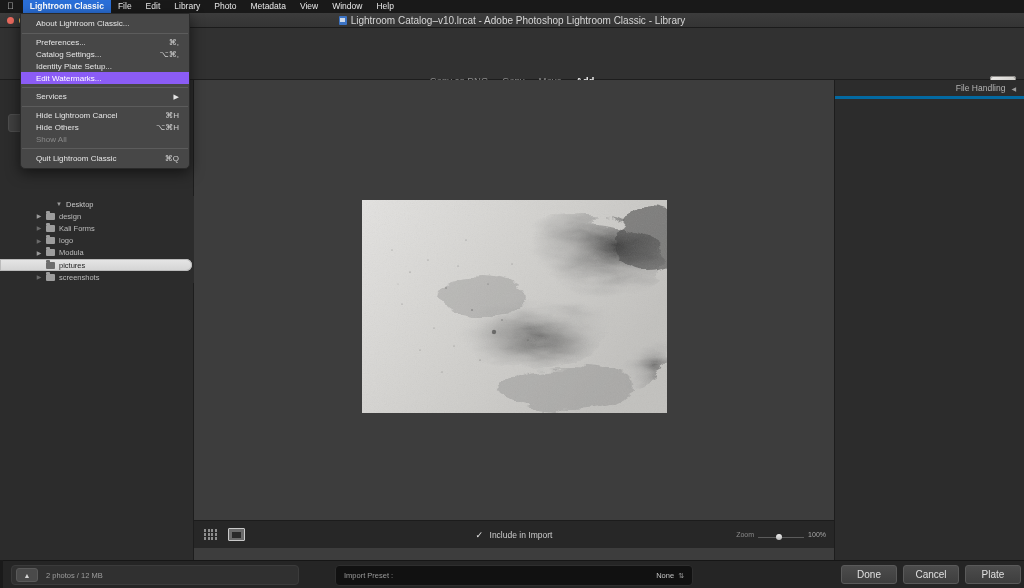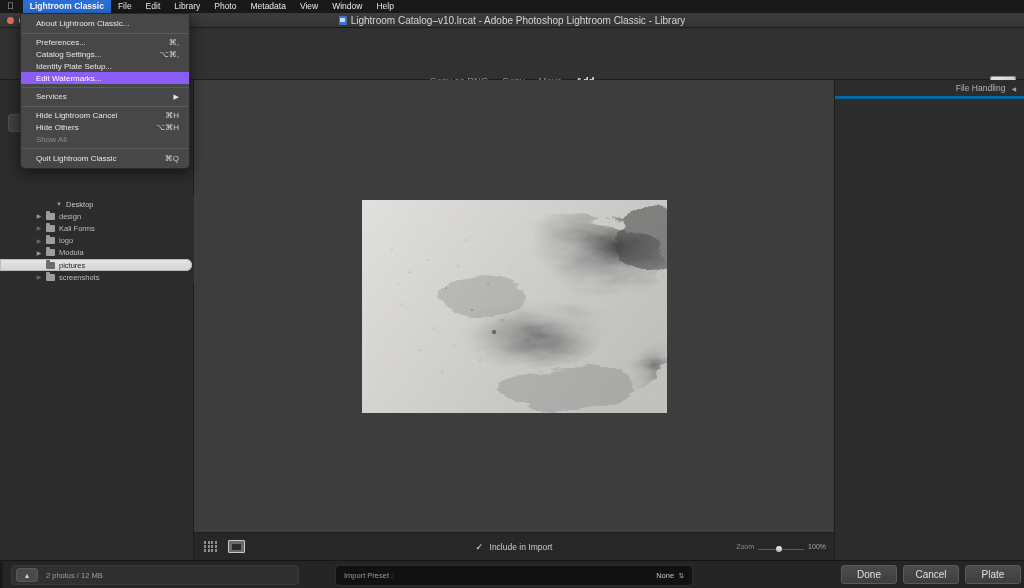--- a/index.html
+++ b/index.html
@@ -165,21 +165,21 @@
     display: flex; align-items: center; justify-content: center;
   }
   .photo {
     width: 305px; height: 213px;
     position: relative; overflow: hidden;
     background: #cfcfcf;
   }
   .photo svg { display: block; width: 100%; height: 100%; }
 
   .toolbar {
-    position: absolute; left: 0; bottom: 0; width: 640px; height: 28px;
+    position: absolute; left: 0; bottom: 12px; width: 640px; height: 28px;
     background: #272727; border-top: 1px solid #1c1c1c;
     display: flex; align-items: center;
   }
   .grid-ico {
     width: 13px; height: 11px; margin-left: 10px;
     display: grid; grid-template-columns: repeat(4, 1fr); grid-template-rows: repeat(3, 1fr);
     gap: 1.2px;
   }
   .grid-ico i { background: #8e8e8e; display: block; }
   .loupe-ico {

